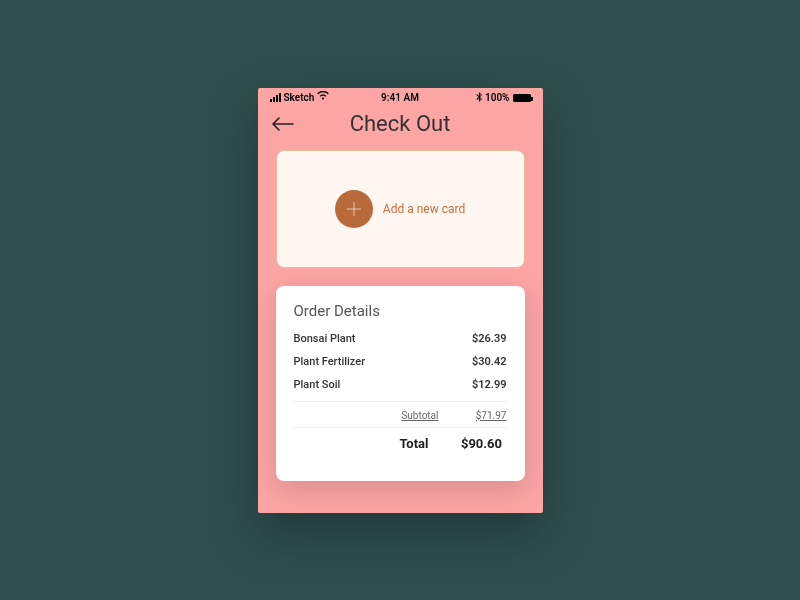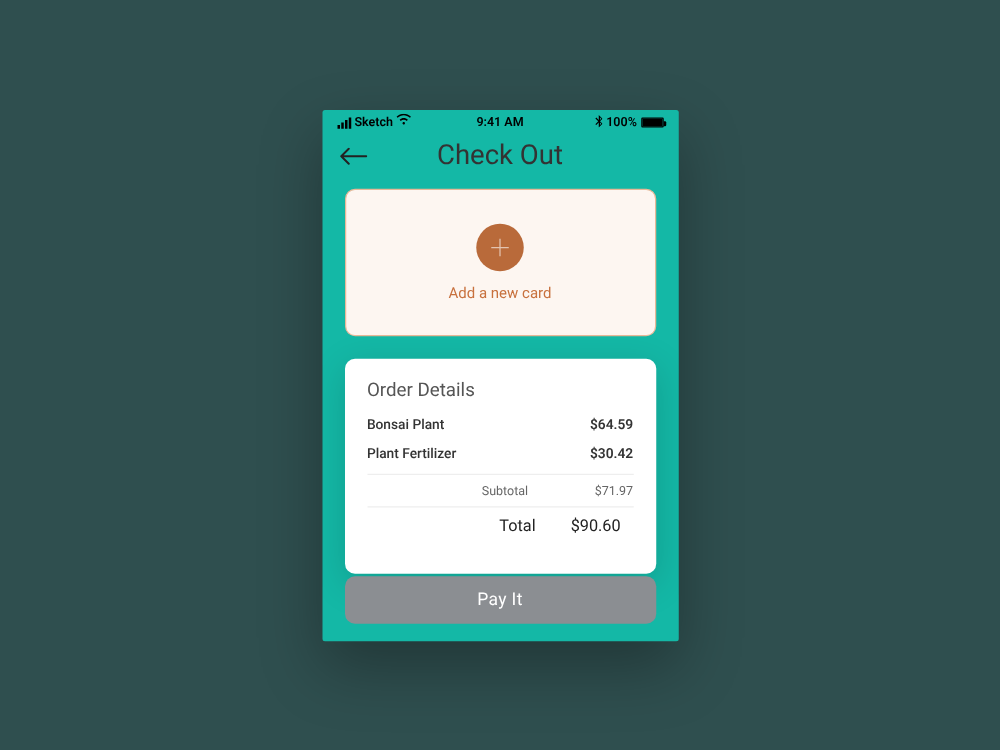--- a/index.html
+++ b/index.html
@@ -1,46 +1,46 @@
 <!DOCTYPE html>
 <html><head>
 <meta charset="utf-8">
 <style>
   *{box-sizing:border-box;margin:0;padding:0;font-family:-apple-system,BlinkMacSystemFont,"Segoe UI",Roboto,sans-serif;}
   body{width:800px;height:600px;background:#2f4f4f;display:flex;align-items:center;justify-content:center;}
-  .phone{width:285px;height:425px;background:#14b8a6;border-radius:2px;box-shadow:0 20px 50px rgba(0,0,0,.3);position:relative;overflow:hidden;}
+  .phone{width:285px;height:425px;background:#fca5a5;border-radius:2px;box-shadow:0 20px 50px rgba(0,0,0,.3);position:relative;overflow:hidden;}
   .status-bar{display:flex;align-items:center;justify-content:space-between;padding:4px 12px 2px;font-size:10px;font-weight:600;color:#000;}
   .status-left,.status-right{display:flex;align-items:center;gap:3px;}
   .status-center{position:absolute;left:50%;transform:translateX(-50%);}
   .signal{display:inline-flex;align-items:flex-end;gap:1px;}
   .signal span{width:2px;background:#000;display:inline-block;}
   .signal span:nth-child(1){height:3px;}
   .signal span:nth-child(2){height:5px;}
   .signal span:nth-child(3){height:7px;}
   .signal span:nth-child(4){height:9px;}
   .wifi{position:relative;top:-1px;}
   .battery{width:18px;height:8px;border:1px solid #000;border-radius:1px;position:relative;display:inline-block;}
   .battery::after{content:"";position:absolute;right:-3px;top:2px;width:2px;height:4px;background:#000;border-radius:0 1px 1px 0;}
   .battery-fill{position:absolute;left:0;top:0;bottom:0;right:0;background:#000;}
   .header{display:flex;align-items:center;padding:8px 14px 10px;position:relative;}
   .back{font-size:20px;color:#222;line-height:1;}
   .title{position:absolute;left:50%;transform:translateX(-50%);font-size:22px;font-weight:400;color:#333;}
-  .add-card{margin:6px 18px 0;border:1px solid #e8b898;background:#fdf6f1;border-radius:8px;height:118px;display:flex;flex-direction:column;align-items:center;justify-content:center;gap:10px;}
+  .add-card{margin:6px 18px 0;border:1px solid #e8b898;background:#fdf6f1;border-radius:8px;height:118px;display:flex;flex-direction:row;align-items:center;justify-content:center;gap:10px;}
   .plus-circle{width:38px;height:38px;border-radius:50%;background:#b96a3a;display:flex;align-items:center;justify-content:center;color:rgba(255,255,255,.7);font-size:20px;font-weight:300;}
   .add-label{color:#c8713e;font-size:12px;}
   .order-card{margin:18px 18px 0;background:#fff;border-radius:8px;box-shadow:0 8px 30px rgba(0,0,0,.15);padding:16px 18px 30px;}
   .order-title{font-size:15px;color:#555;margin-bottom:12px;}
   .line{display:flex;justify-content:space-between;font-size:11px;color:#333;margin-bottom:10px;}
   .line .name{font-weight:500;}
   .line .price{font-weight:600;}
   .divider{border:none;border-top:1px solid #eee;margin:4px 0 8px;}
-  .sub{display:flex;justify-content:flex-end;gap:44px;font-size:10px;color:#666;margin-bottom:6px;}
+  .sub{display:flex;justify-content:flex-end;gap:28px;font-size:10px;color:#666;margin-bottom:6px;text-decoration:underline;}
   .sub .v{width:40px;text-align:right;}
-  .total{display:flex;justify-content:flex-end;align-items:center;gap:28px;font-size:13px;color:#222;font-weight:400;margin-top:4px;}
-  .total .v{width:50px;text-align:left;}
+  .total{display:flex;justify-content:flex-end;align-items:center;gap:28px;font-size:13px;color:#222;font-weight:700;margin-top:4px;}
+  .total .v{width:50px;text-align:center;}
   .pay{position:absolute;left:18px;right:18px;bottom:14px;height:38px;border:none;border-radius:8px;background:#8b8e92;color:#fff;font-size:14px;font-weight:400;letter-spacing:.3px;}
 </style>
 </head>
 <body>
 
 <div class="phone">
 
   <div class="status-bar">
     <div class="status-left">
       <span class="signal">
@@ -86,37 +86,40 @@
         </svg>
     </div>
     <div class="add-label">Add a new card</div>
   </div>
 
   <div class="order-card">
     <div class="order-title">Order Details</div>
 
     <div class="line">
       <span class="name">Bonsai Plant</span>
-      <span class="price">$64.59</span>
+      <span class="price">$26.39</span>
     </div>
     <div class="line">
       <span class="name">Plant Fertilizer</span>
       <span class="price">$30.42</span>
+    </div>
+    <div class="line">
+      <span class="name">Plant Soil</span>
+      <span class="price">$12.99</span>
     </div>
 
     <hr class="divider">
 
     <div class="sub">
       <span>Subtotal</span>
       <span class="v">$71.97</span>
     </div>
 
     <hr class="divider">
 
     <div class="total">
       <span>Total</span>
       <span class="v">$90.60</span>
     </div>
   </div>
 
-  <button class="pay">Pay It</button>
 
 </div>
 
 </body></html>

